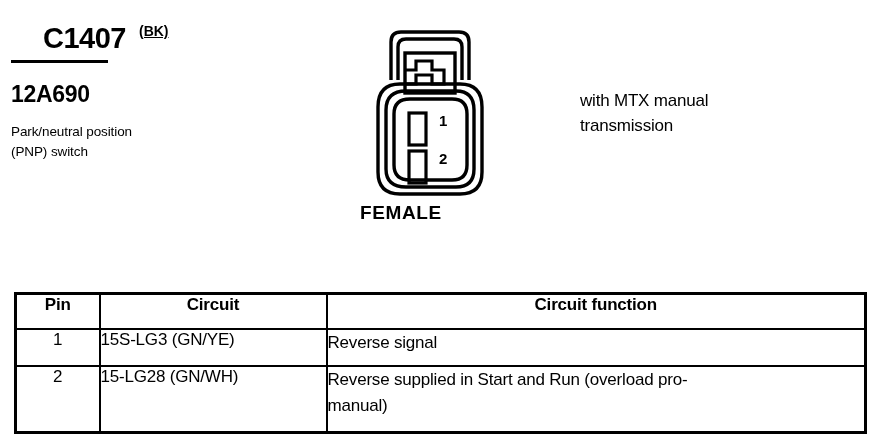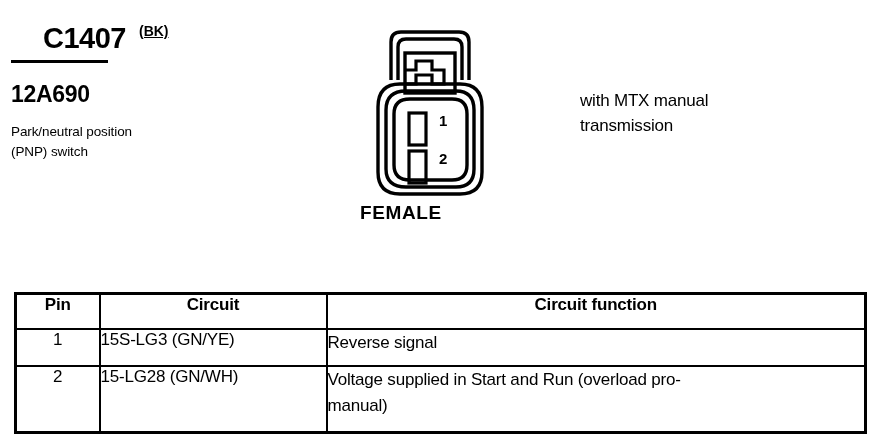--- a/index.html
+++ b/index.html
@@ -222,19 +222,19 @@
         <td class="cell-pin">1</td>
         <td class="cell-circuit">15S-LG3 (GN/YE)</td>
         <td class="cell-function">
           <span class="fn-line">Reverse signal</span>
         </td>
       </tr>
       <tr class="row-tall">
         <td class="cell-pin">2</td>
         <td class="cell-circuit">15-LG28 (GN/WH)</td>
         <td class="cell-function">
-          <span class="fn-line">Voltage supplied in Start and Run (overload pro-</span>
+          <span class="fn-line">Reverse supplied in Start and Run (overload pro-</span>
           <span class="fn-line">manual)</span>
         </td>
       </tr>
     </tbody>
   </table>
 </div>
 
 </body></html>

